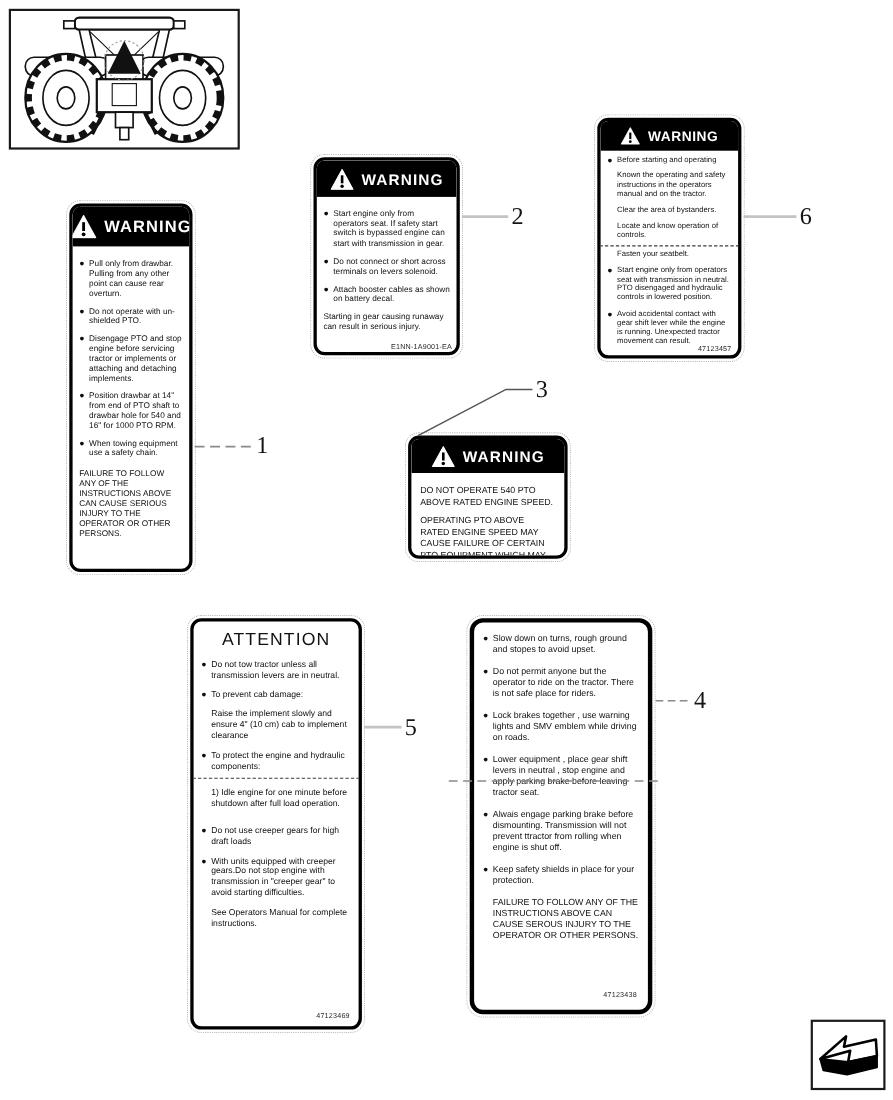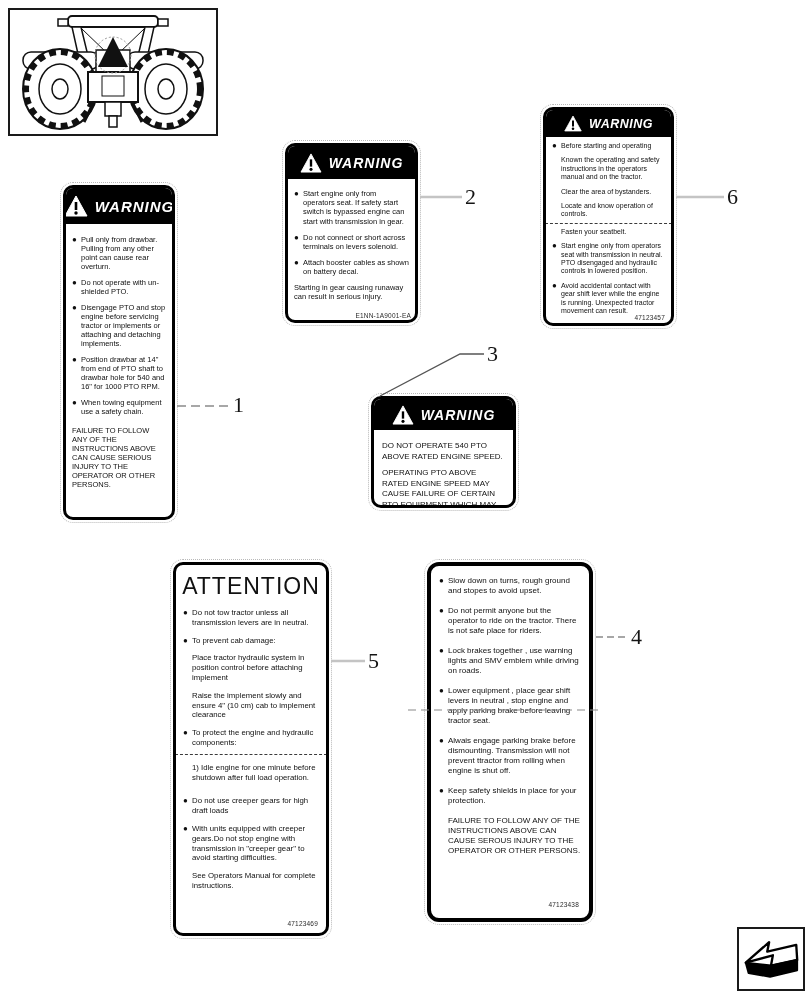--- a/index.html
+++ b/index.html
@@ -11,21 +11,21 @@
                border:2px solid #1a1a1a;background:#fff;box-sizing:border-box;}
   
   .overlay{position:absolute;left:0;top:0;width:812px;height:1000px;pointer-events:none;z-index:6;}
   
   .co{position:absolute;z-index:7;font-family:"Liberation Serif",serif;font-size:22px;color:#141414;}
   
   .decal{position:absolute;background:#fff;border:3px solid #000;border-radius:10px;
          box-sizing:border-box;outline:1px dotted #b9b9b9;outline-offset:2px;
          display:flex;flex-direction:column;overflow:hidden;z-index:2;color:#101010;}
   .band{background:#000;color:#fff;display:flex;align-items:center;justify-content:center;
-        gap:7px;font-weight:bold;letter-spacing:1px;flex:none;font-style:italic;}
+        gap:7px;font-weight:bold;letter-spacing:1px;flex:none;}
   .tri{flex:none;display:block;}
   .dbody{position:relative;flex:1;}
   .it{display:flex;margin-top:7px;}
   .it .dot{flex:none;font-size:8px;line-height:inherit;width:9px;}
   .nb{margin-top:6px;}
   .ind{padding-left:9px;}
   .pn{position:absolute;font-size:6.5px;color:#2a2a2a;letter-spacing:0.2px;}
   .dash-div{border:none;border-top:1px dashed #3a3a3a;margin:6px -8px 0 -8px;}
   
   .d1{left:63px;top:185px;width:112px;height:335px;}
@@ -39,21 +39,21 @@
   .d3{left:371px;top:396px;width:145px;height:112px;}
   .d3 .band{height:31px;font-size:14px;}
   .d3 .dbody{padding:5px 8px;font-size:8px;line-height:10.5px;}
   
   .d4{left:427px;top:562px;width:166px;height:360px;border-width:4px;border-radius:12px;}
   .d4 .dbody{padding:10px 8px 4px 8px;font-size:8px;line-height:10px;}
   .d4 .it{margin-top:10px;}
   .d4 .nb{margin-top:10px;}
   
   .d5{left:173px;top:562px;width:156px;height:374px;}
-  .d5 .title{text-align:center;font-size:23px;letter-spacing:1px;padding-top:8px;color:#111;}
+  .d5 .title{text-align:center;font-size:16px;letter-spacing:1px;padding-top:8px;color:#111;}
   .d5 .dbody{padding:6px 7px 4px 7px;font-size:7.8px;line-height:9.8px;}
   .d5 .it{margin-top:8px;}
   .d5 .nb{margin-top:8px;}
   
   .d6{left:543px;top:107px;width:131px;height:219px;}
   .d6 .band{height:27px;font-size:12.5px;letter-spacing:0.5px;}
   .d6 .dbody{padding:3px 6px 3px 6px;font-size:7px;line-height:8.4px;}
   .d6 .it{margin-top:6px;}
   .d6 .nb{margin-top:6px;}
   
@@ -228,21 +228,20 @@
     <div class="title">ATTENTION</div>
     <div class="dbody">
       <div class="it" style="margin-top:2px;">
           <span class="dot">●</span>
           <span>Do not tow tractor unless all transmission levers are in neutral.</span>
         </div>
       <div class="it">
           <span class="dot">●</span>
           <span>To prevent cab damage:</span>
         </div>
-      <div class="nb ind">Place tractor hydraulic system in position control before attaching implement</div>
       <div class="nb ind">Raise the implement slowly and ensure 4" (10 cm) cab to implement clearance</div>
       <div class="it">
           <span class="dot">●</span>
           <span>To protect the engine and hydraulic components:</span>
         </div>
       <hr class="dash-div">
       <div class="nb ind">1) Idle engine for one minute before shutdown after full load operation.</div>
       <div class="it" style="margin-top:14px;">
           <span class="dot">●</span>
           <span>Do not use creeper gears for high draft loads</span>

